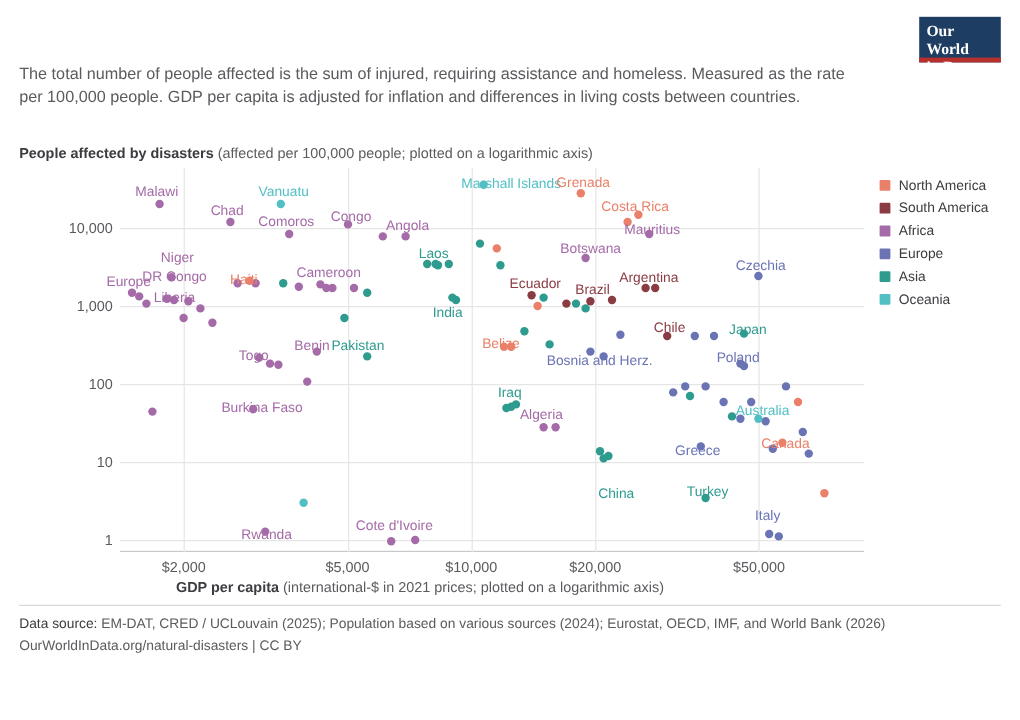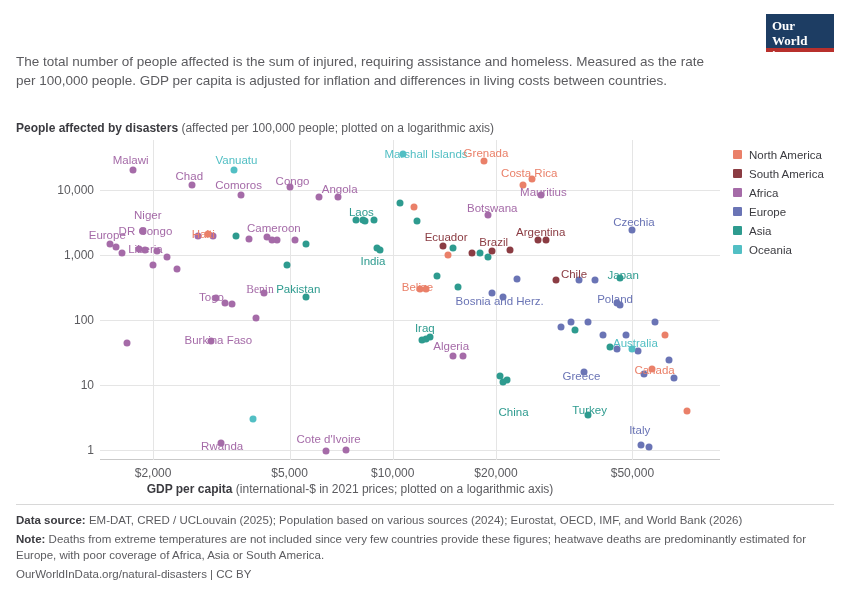--- a/index.html
+++ b/index.html
@@ -57,21 +57,21 @@
        transform:translate(-50%,-50%);}
   
   .legend{position:absolute;left:733px;top:146px;}
   .legend-row{display:flex;align-items:center;height:17px;margin-bottom:2px;}
   .legend-swatch{width:9px;height:9px;border-radius:1px;margin-right:7px;}
   .legend-label{font-size:11.5px;color:#3b3b40;}
   
   .footer-sep{position:absolute;left:16px;right:16px;top:504px;height:1px;background:#d8d8d8;}
   .footer{position:absolute;left:16px;top:512px;width:810px;font-size:11.5px;
           line-height:16px;color:#5b5b5f;}
-  .footer b{color:#3b3b40;font-weight:700;}
+  .footer b{color:#3b3b40;font-weight:400;}
   .footer .row{margin-bottom:3px;}
   .footer .link{color:#5b5b5f;}
 </style>
 </head>
 <body>
 
 <div class="page">
 
   <div class="subtitle">The total number of people affected is the sum of injured, requiring assistance and homeless. Measured as the rate per 100,000 people. GDP per capita is adjusted for inflation and differences in living costs between countries.</div>
 
@@ -193,21 +193,21 @@
       <div class="dotlabel" style="left: 118.38px; top: 199.742px; color: rgb(165, 107, 168);">Burkina Faso</div>
       <div class="dot" style="left: 120.763px; top: 302.56px; background: rgb(165, 107, 168);"></div>
       <div class="dotlabel" style="left: 122.174px; top: 306.014px; color: rgb(165, 107, 168);">Rwanda</div>
       <div class="dot" style="left: 140.648px; top: 54.7265px; background: rgb(165, 107, 168);"></div>
       <div class="dotlabel" style="left: 138.565px; top: 45.3412px; color: rgb(165, 107, 168);">Comoros</div>
       <div class="dot" style="left: 134.31px; top: 29.5756px; background: rgb(82, 191, 196);"></div>
       <div class="dotlabel" style="left: 136.453px; top: 19.5274px; color: rgb(82, 191, 196);">Vanuatu</div>
       <div class="dot" style="left: 172.215px; top: 100.397px; background: rgb(165, 107, 168);"></div>
       <div class="dotlabel" style="left: 173.879px; top: 88.4274px; color: rgb(165, 107, 168);">Cameroon</div>
       <div class="dot" style="left: 163.604px; top: 153.296px; background: rgb(165, 107, 168);"></div>
-      <div class="dotlabel" style="left: 160.016px; top: 149.264px; color: rgb(165, 107, 168); font-family: Liberation Serif, serif;">Benin</div>
+      <div class="dotlabel" style="left: 160.016px; top: 149.264px; color: rgb(165, 107, 168);">Benin</div>
       <div class="dot" style="left: 206.446px; top: 156.75px; background: rgb(46, 155, 143);"></div>
       <div class="dotlabel" style="left: 198.246px; top: 149.264px; color: rgb(46, 155, 143);">Pakistan</div>
       <div class="dot" style="left: 189.569px; top: 46.5402px; background: rgb(165, 107, 168);"></div>
       <div class="dotlabel" style="left: 192.518px; top: 40.9984px; color: rgb(165, 107, 168);">Congo</div>
       <div class="dot" style="left: 237.533px; top: 56.764px; background: rgb(165, 107, 168);"></div>
       <div class="dotlabel" style="left: 239.676px; top: 49.103px; color: rgb(165, 107, 168);">Angola</div>
       <div class="dot" style="left: 263.238px; top: 80.0532px; background: rgb(46, 155, 143);"></div>
       <div class="dotlabel" style="left: 261.411px; top: 72.354px; color: rgb(46, 155, 143);">Laos</div>
       <div class="dot" style="left: 277.101px; top: 107.955px; background: rgb(46, 155, 143);"></div>
       <div class="dotlabel" style="left: 273px; top: 104.878px; color: rgb(46, 155, 143); margin-top: 16px;">India</div>
@@ -233,21 +233,21 @@
       <div class="dotlabel" style="left: 399.692px; top: 160.687px; color: rgb(106, 116, 181);">Bosnia and Herz.</div>
       <div class="dot" style="left: 406.784px; top: 239.947px; background: rgb(46, 155, 143);"></div>
       <div class="dotlabel" style="left: 413.554px; top: 231.842px; color: rgb(46, 155, 143); margin-top: 40px;">China</div>
       <div class="dot" style="left: 432.194px; top: 39.0548px; background: rgb(234, 128, 105);"></div>
       <div class="dotlabel" style="left: 429.245px; top: 33.1465px; color: rgb(234, 128, 105);">Costa Rica</div>
       <div class="dot" style="left: 440.706px; top: 55.056px; background: rgb(165, 107, 168);"></div>
       <div class="dotlabel" style="left: 443.438px; top: 51.9226px; color: rgb(165, 107, 168);">Mauritius</div>
       <div class="dot" style="left: 437.922px; top: 100.397px; background: rgb(139, 60, 67);"></div>
       <div class="dotlabel" style="left: 440.706px; top: 91.8813px; color: rgb(139, 60, 67);">Argentina</div>
       <div class="dot" style="left: 456.396px; top: 139.785px; background: rgb(139, 60, 67);"></div>
-      <div class="dotlabel" style="left: 474px; top: 133.769px; color: rgb(139, 60, 67); text-align: center;">Chile</div>
+      <div class="dotlabel" style="left: 458px; top: 133.769px; color: rgb(139, 60, 67); text-align: center;">Chile</div>
       <div class="dot" style="left: 483.547px; top: 231.842px; background: rgb(106, 116, 181);"></div>
       <div class="dotlabel" style="left: 481.464px; top: 235.604px; color: rgb(106, 116, 181);">Greece</div>
       <div class="dot" style="left: 487.627px; top: 275.475px; background: rgb(46, 155, 143);"></div>
       <div class="dotlabel" style="left: 489.626px; top: 269.522px; color: rgb(46, 155, 143);">Turkey</div>
       <div class="dot" style="left: 516.777px; top: 162.884px; background: rgb(106, 116, 181);"></div>
       <div class="dotlabel" style="left: 515.113px; top: 159.313px; color: rgb(106, 116, 181);">Poland</div>
       <div class="dot" style="left: 520.05px; top: 137.842px; background: rgb(46, 155, 143);"></div>
       <div class="dotlabel" style="left: 523.253px; top: 135.443px; color: rgb(46, 155, 143);">Japan</div>
       <div class="dot" style="left: 532.467px; top: 208.997px; background: rgb(82, 191, 196);"></div>
       <div class="dotlabel" style="left: 535.416px; top: 202.71px; color: rgb(82, 191, 196);">Australia</div>
@@ -290,20 +290,16 @@
         <span class="legend-label">Oceania</span>
       </div>
     </div>
 
   <div class="footer-sep"></div>
   <div class="footer">
     <div class="row">
       <b>Data source:</b>
       <span>EM-DAT, CRED / UCLouvain (2025); Population based on various sources (2024); Eurostat, OECD, IMF, and World Bank (2026)</span>
     </div>
-    <div class="row">
-      <b>Note:</b>
-      <span>Deaths from extreme temperatures are not included since very few countries provide these figures; heatwave deaths are predominantly estimated for Europe, with poor coverage of Africa, Asia or South America.</span>
-    </div>
     <div class="link">OurWorldInData.org/natural-disasters | CC BY</div>
   </div>
 
 </div>
 
 </body></html>

